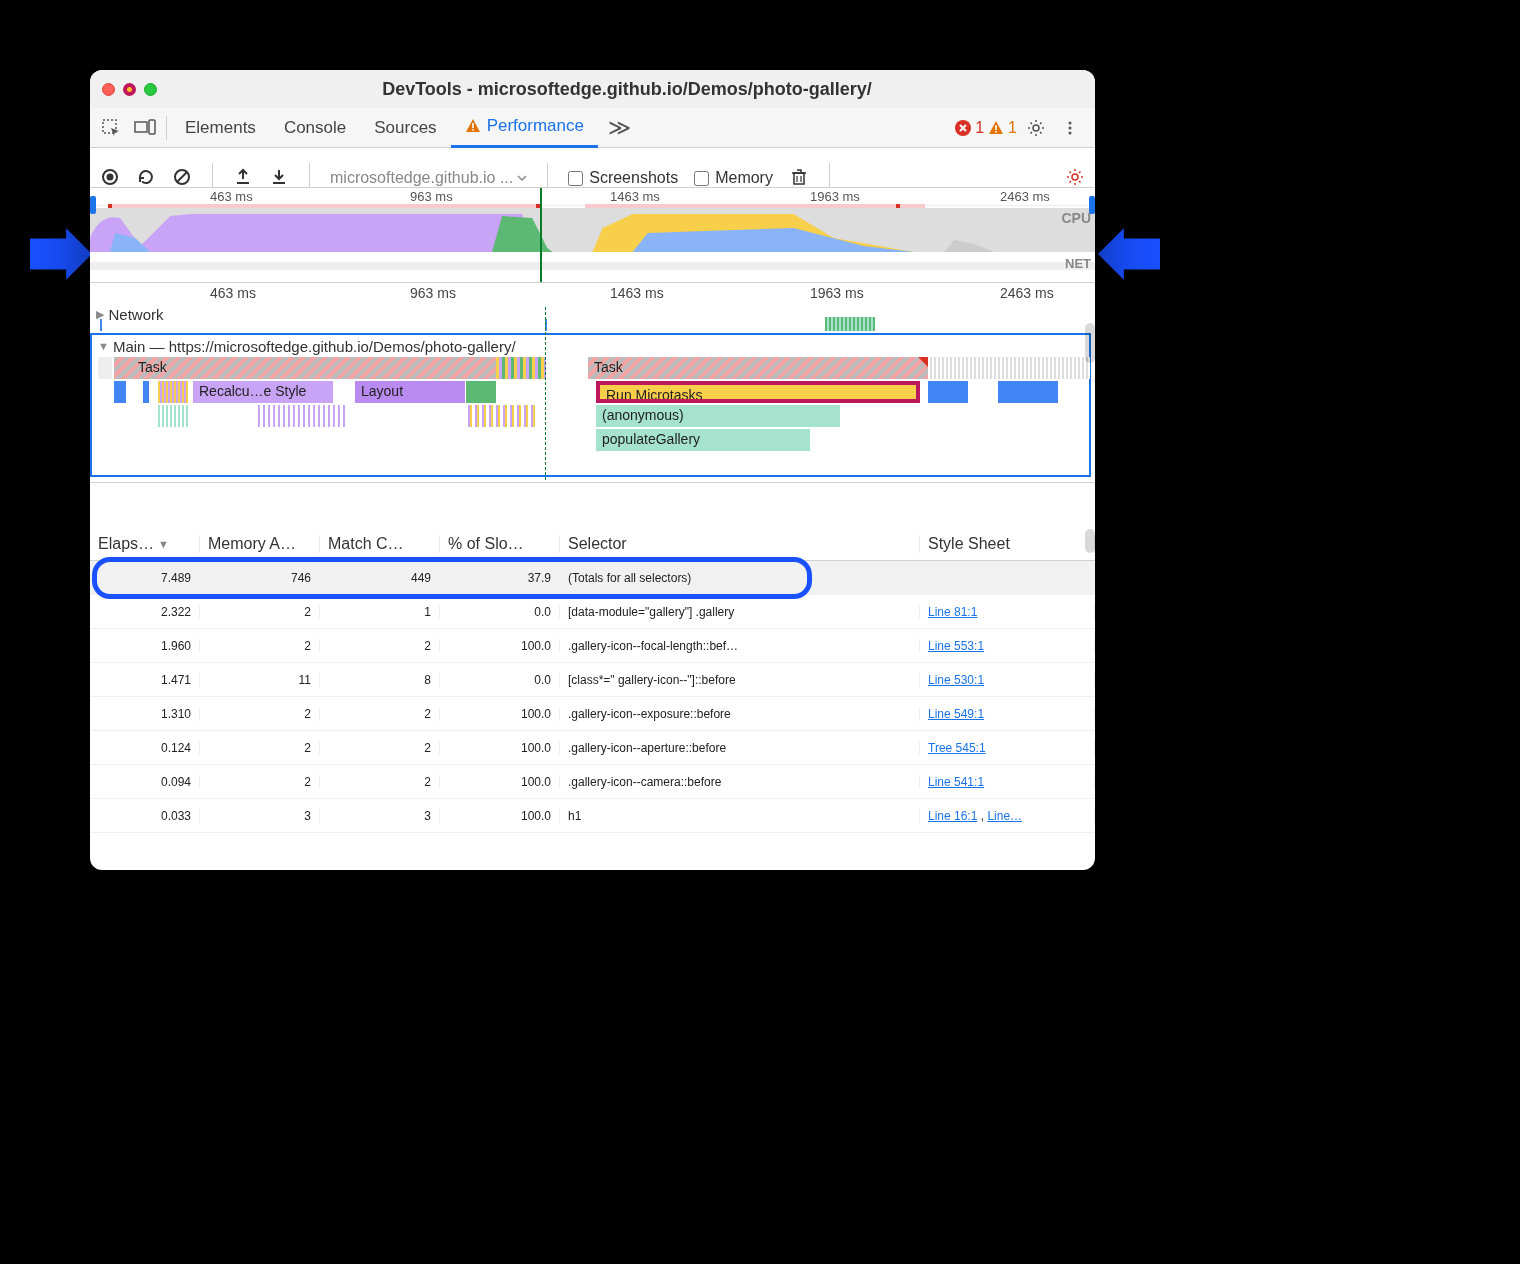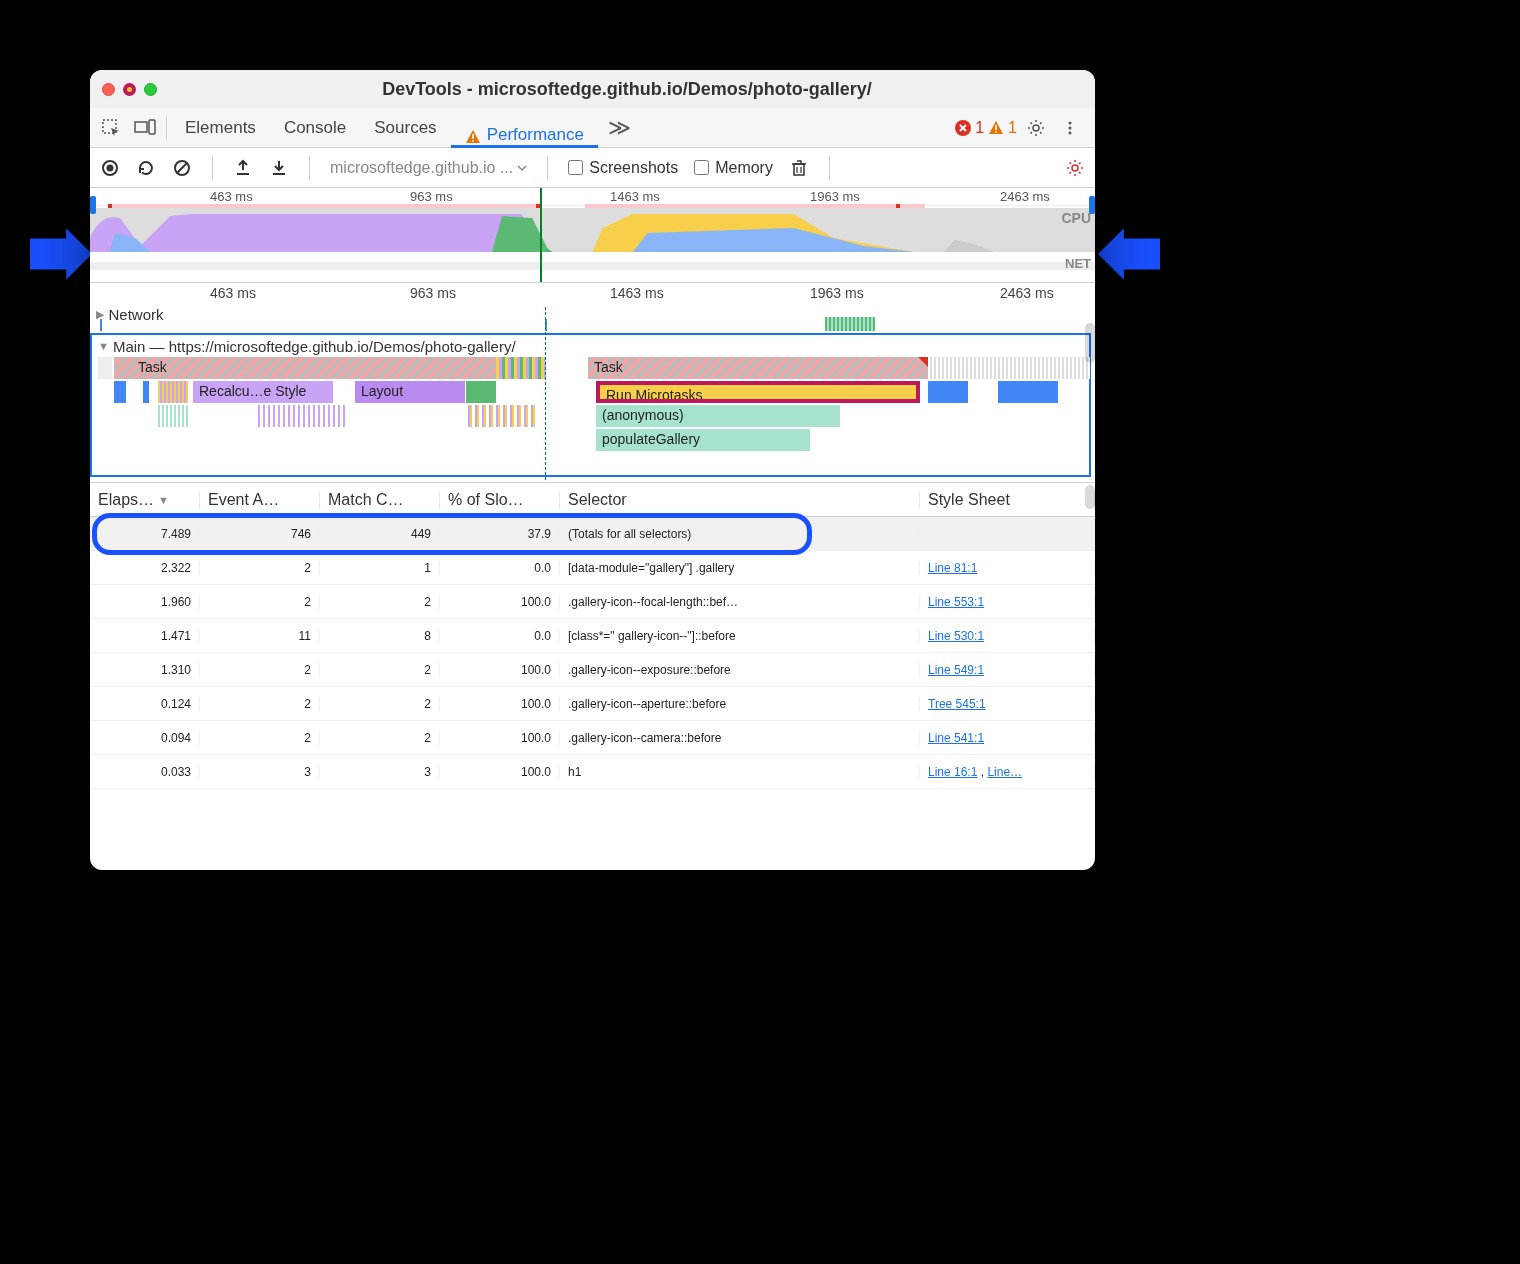--- a/index.html
+++ b/index.html
@@ -9,29 +9,29 @@
   .window { position:absolute; left:90px; top:70px; width:1005px; height:800px; background:#fff; border-radius:12px; box-shadow:0 20px 60px rgba(0,0,0,.5); overflow:hidden; display:flex; flex-direction:column; }
   .titlebar { height:38px; background:#f1f0f0; display:flex; align-items:center; padding:0 12px; border-top-left-radius:12px; border-top-right-radius:12px; }
   .lights { display:flex; gap:8px; margin-right:14px; }
   .light { width:13px; height:13px; border-radius:50%; }
   .red{background:#ff5f56;border:1px solid #e0443e;} .yellow{background:#ffbd2e;border:4px solid #be185d;} .green{background:#27c93f;border:1px solid #1aab29;}
   .title { flex:1; text-align:center; font-weight:700; font-size:18px; color:#333; }
   .tabs { height:40px; border-bottom:1px solid #d0d0d0; display:flex; align-items:center; padding:0 4px; background:#f6f6f6; }
   .tabs .icon-btn { width:34px; height:34px; display:flex; align-items:center; justify-content:center; color:#555; }
   .divider { width:1px; height:24px; background:#d0d0d0; margin:0 4px; }
   .tab { padding:0 14px; height:40px; display:flex; align-items:center; font-size:17px; color:#444; }
-  .tab.active { color:#1a73e8; border-bottom:3px solid #1a73e8; font-weight:400;align-items:flex-end; }
+  .tab.active { color:#1a73e8; border-bottom:3px solid #1a73e8; font-weight:400; }
   .tab-warn-ico { width:16px; height:16px; margin-right:6px; }
   .more { font-size:22px; color:#555; padding:0 10px; }
   .right-tools { margin-left:auto; display:flex; align-items:center; gap:4px; padding-right:6px;}
   .badge-err { color:#d93025; font-size:16px; display:flex; align-items:center; gap:4px;}
   .badge-warn { color:#e37400; font-size:16px; display:flex; align-items:center; gap:4px;}
   .badge-ico{width:16px;height:16px;border-radius:50%;display:inline-block;}
   .gear,.kebab{width:30px;height:30px;display:flex;align-items:center;justify-content:center;color:#555;}
-  .toolbar2 { height:40px; border-bottom:1px solid #d0d0d0; display:flex; align-items:center; padding:0 10px; gap:16px; background:#fff;}
+  .toolbar2 { height:40px; border-bottom:1px solid #d0d0d0; display:flex; align-items:flex-end; padding:0 10px; gap:16px; background:#fff;}
   .tb-ico{width:20px;height:20px;display:flex;align-items:center;justify-content:center;color:#555;}
   .tb-ico svg{width:20px;height:20px;}
   .url-dd{color:#888;font-size:16px;display:flex;align-items:center;gap:4px;}
   .chk{display:flex;align-items:center;gap:6px;font-size:16px;color:#333;}
   .chk input{width:15px;height:15px;}
   .red-gear{color:#d93025;}
   .overview { height:95px; border-bottom:1px solid #d0d0d0; position:relative; background:#fff;}
   .ruler { height:18px; position:relative; font-size:13px; color:#555; border-bottom:1px solid #eee;}
   .ruler span{position:absolute; top:1px;}
   .cpu-band{position:absolute; top:20px; left:0; right:0; height:44px; background:#ddd; overflow:hidden;}
@@ -58,21 +58,21 @@
   .bar.yellow{background:#f7cf4a;}
   .bar.teal{background:#a5e3cf;}
   .greenstrip{background:#5bb974;}
   .bluestrip{background:#4285f4;}
   .tiny{position:absolute;height:22px;}
 
   .sub-tabs{height:38px;border-bottom:1px solid #d0d0d0;display:flex;align-items:center;padding:0 6px;font-size:17px;color:#555;background:#f9fbfd;}
   .sub-tabs .stab{padding:0 16px;height:38px;display:flex;align-items:center;}
   .sub-tabs .stab.active{color:#1a73e8;border-bottom:3px solid #1a73e8;}
 
-  .table{flex:1;overflow:auto;}
+  .table{flex:1;overflow:auto;margin-top:44px;}
   .thead{display:grid;grid-template-columns:110px 120px 120px 120px 1fr 175px;height:34px;align-items:center;font-size:16px;color:#333;border-bottom:1px solid #d0d0d0;background:#fff;}
   .thead > div{padding:0 8px;border-right:1px solid #eaeaea;white-space:nowrap;overflow:hidden;text-overflow:ellipsis;display:flex;align-items:center;gap:4px;}
   .trow{display:grid;grid-template-columns:110px 120px 120px 120px 1fr 175px;height:34px;align-items:center;font-size:12px;color:#222;border-bottom:1px solid #f0f0f0;}
   .trow > div{padding:0 8px;border-right:1px solid #f0f0f0;white-space:nowrap;overflow:hidden;text-overflow:ellipsis;}
   .trow.totals{background:#f1f1f1;}
   .num{text-align:right;}
   a.link{color:#1a73e8;text-decoration:underline;}
   .sort-ico{font-size:11px;color:#888;}
   .ring{position:absolute;border:5px solid #1950ff;border-radius:18px;pointer-events:none;}
   .scrollbar{position:absolute;right:0;width:10px;background:rgba(0,0,0,.15);border-radius:5px;}
@@ -310,21 +310,21 @@
     <div class="scrollbar" style="top:40px;height:40px;"></div>
   </div>
 
 
   <div class="table" style="position:relative;">
     <div class="thead">
       <div>
           <span>Elaps…</span>
           <span class="sort-ico">▼</span>
         </div>
-      <div>Event A…</div>
+      <div>Memory A…</div>
       <div>Match C…</div>
       <div>% of Slo…</div>
       <div>Selector</div>
       <div>Style Sheet</div>
     </div>
     <div id="tbody">
         <div class="trow totals">
           <div class="num">7.489</div>
           <div class="num">746</div>
           <div class="num">449</div>

